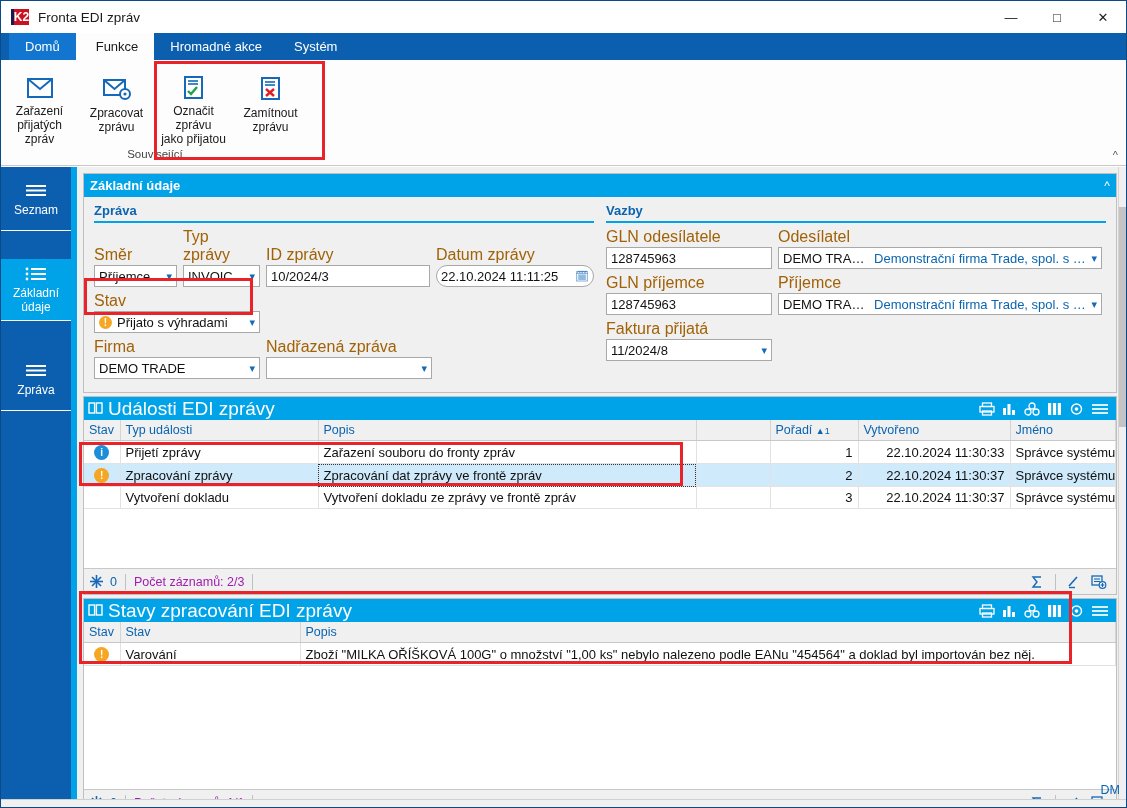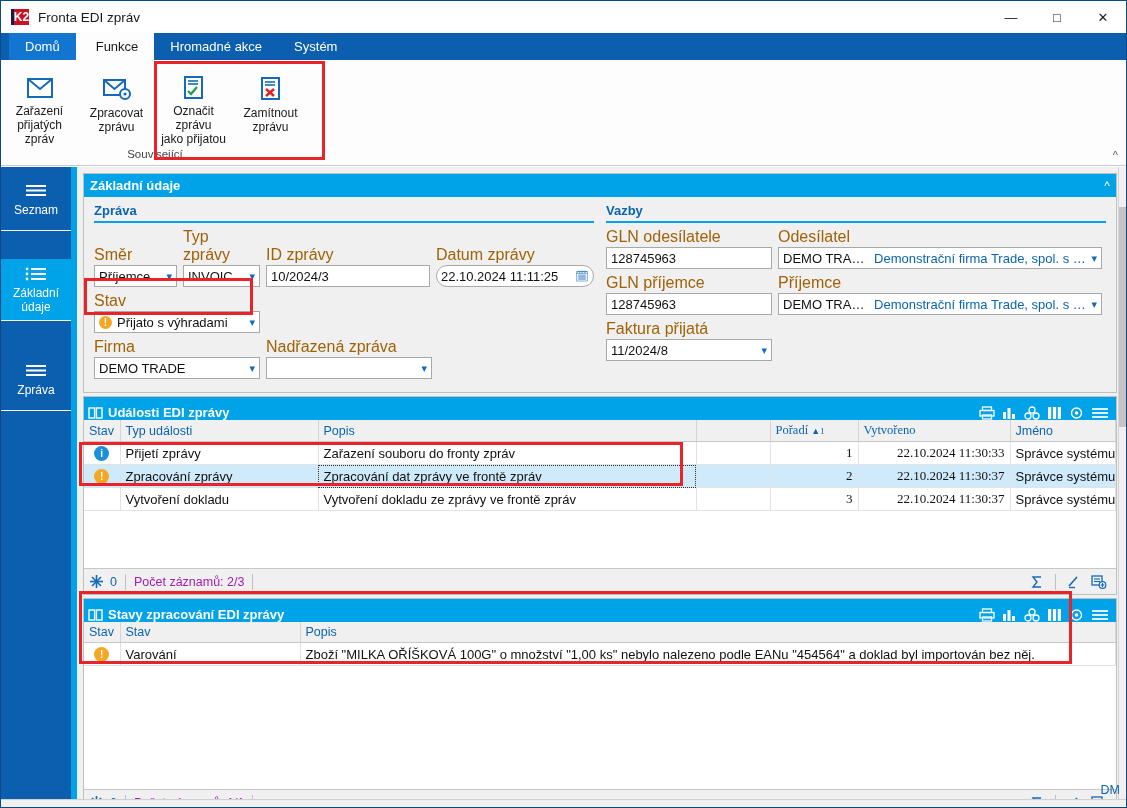--- a/index.html
+++ b/index.html
@@ -149,39 +149,39 @@
     margin-right: 5px; flex: none;
   }
 
   
   .gridpanel {
     background: #ffffff; border: 1px solid #c0c0c0;
     display: flex; flex-direction: column;
   }
   .grid-head {
     height: 23px; background: #00a2e8; color: #fff;
-    display: flex; align-items: flex-end; padding: 0 4px;
-    font-weight: bold; font-size: 13px; flex: none;
+    display: flex; align-items: center; padding: 0 4px;
+    font-weight: normal; font-size: 19px; flex: none;
   }
   .grid-head .bookico { margin-right: 5px; display: flex; }
   .grid-tools { margin-left: auto; display: flex; align-items: center; gap: 7px; padding-right: 3px; }
   table.grid { width: 100%; border-collapse: collapse; table-layout: fixed; }
   table.grid th {
     background: #f0f0f0; color: #0a64b0; font-weight: normal;
     font-size: 12.5px; text-align: left; padding: 3px 5px;
     border-right: 1px solid #d4d4d4; border-bottom: 1px solid #c8c8c8;
     white-space: nowrap; overflow: hidden;
   }
   table.grid td {
     font-size: 13px; color: #111; padding: 3px 5px;
     border-right: 1px solid #e2e2e2; border-bottom: 1px solid #e2e2e2;
     white-space: nowrap; overflow: hidden; height: 22px;
   }
   tr.sel td { background: #cfeafb; }
-  td.num, th.num { text-align: right; font-family: Liberation Serif, serif; }
+  td.num, th.num { text-align: right; }
   td.ctr { text-align: center; padding: 1px 0; }
   .idot {
     width: 15px; height: 15px; border-radius: 50%;
     display: inline-flex; align-items: center; justify-content: center;
     color: #fff; font-size: 10px; font-weight: bold;
   }
   .idot.info { background: #1b8fd8; }
   .idot.warn { background: #f5a623; }
 
   .grid-filler { flex: 1; background: #fff; }

